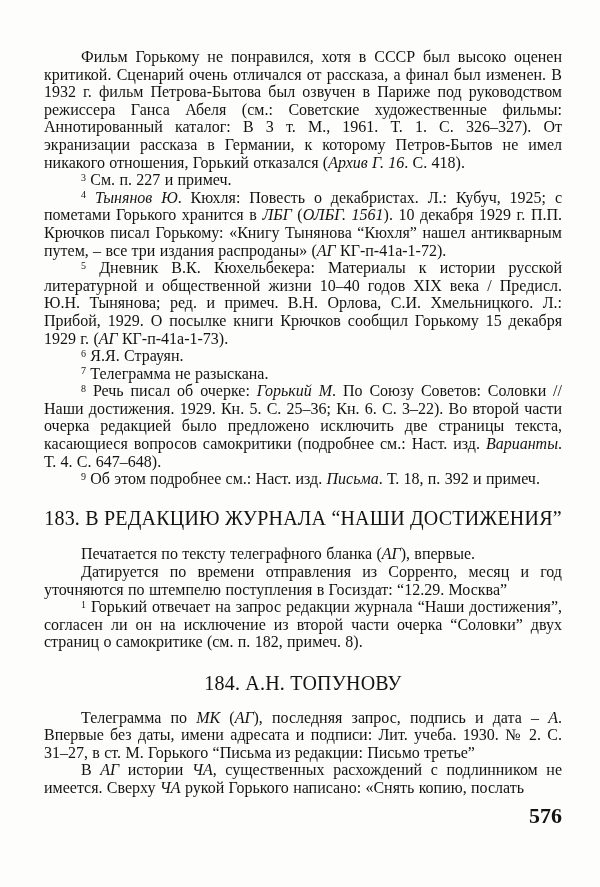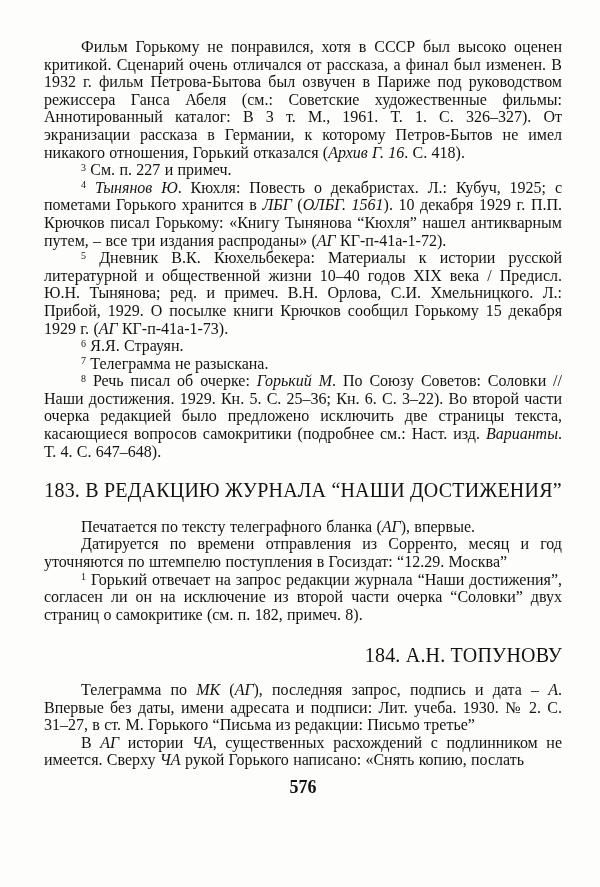--- a/index.html
+++ b/index.html
@@ -13,21 +13,21 @@
     height: 887px;
     margin: 0 auto;
     background: #fdfdfc;
     color: #131313;
     font-family: "Liberation Serif", "DejaVu Serif", serif;
     font-size: 16px;
     line-height: 17.6px;
     overflow: hidden;
   }
   .content {
-    padding: 38px 38px 0 44px;
+    padding: 48px 38px 0 44px;
   }
   .para {
     margin: 0;
     text-align: justify;
     text-indent: 37px;
     word-spacing: 0.02em;
   }
   .para sup {
     font-size: 10px;
     line-height: 0;
@@ -40,45 +40,45 @@
   }
   .heading {
     margin: 22px 0 18px 0;
     font-size: 20px;
     font-weight: normal;
     text-align: center;
     letter-spacing: 0.01em;
   }
   .heading-184 {
     margin: 24px 0 16px 0;
-    text-align: right;
   }
   .note-gap {
   }
   .page-number {
     margin-top: 10px;
-    text-align: center;
+    text-align: right;
     font-weight: bold;
-    font-size: 18px;
+    font-size: 22px;
   }
 </style>
 </head>
 <body>
 
 <div class="page">
   <div class="content">
 
     <div>
       <p class="para"><span>Фильм Горькому не понравился, хотя в СССР был высоко оценен критикой. Сценарий очень отличался от рассказа, а финал был изменен. В 1932 г. фильм Петрова-Бытова был озвучен в Париже под руководством режиссера Ганса Абеля (см.: Советские художественные фильмы: Аннотированный каталог: В 3 т. М., 1961. Т. 1. С. 326–327). От экранизации рассказа в Германии, к которому Петров-Бытов не имел никакого отношения, Горький отказался (</span><i>Архив Г. 16</i><span>. С. 418).</span></p>
       <p class="para"><sup>3</sup><span> См. п. 227 и примеч.</span></p>
       <p class="para"><sup>4</sup><span> </span><i>Тынянов Ю</i><span>. Кюхля: Повесть о декабристах. Л.: Кубуч, 1925; с пометами Горького хранится в </span><i>ЛБГ</i><span> (</span><i>ОЛБГ. 1561</i><span>). 10 декабря 1929 г. П.П. Крючков писал Горькому: «Книгу Тынянова “Кюхля” нашел антикварным путем, – все три издания распроданы» (</span><i>АГ</i><span> КГ-п-41а-1-72).</span></p>
       <p class="para"><sup>5</sup><span> Дневник В.К. Кюхельбекера: Материалы к истории русской литературной и общественной жизни 10–40 годов XIX века / Предисл. Ю.Н. Тынянова; ред. и примеч. В.Н. Орлова, С.И. Хмельницкого. Л.: Прибой, 1929. О посылке книги Крючков сообщил Горькому 15 декабря 1929 г. (</span><i>АГ</i><span> КГ-п-41а-1-73).</span></p>
       <p class="para"><sup>6</sup><span> Я.Я. Страуян.</span></p>
       <p class="para"><sup>7</sup><span> Телеграмма не разыскана.</span></p>
       <p class="para"><sup>8</sup><span> Речь писал об очерке: </span><i>Горький М</i><span>. По Союзу Советов: Соловки // Наши достижения. 1929. Кн. 5. С. 25–36; Кн. 6. С. 3–22). Во второй части очерка редакцией было предложено исключить две страницы текста, касающиеся вопросов самокритики (подробнее см.: Наст. изд. </span><i>Варианты</i><span>. Т. 4. С. 647–648).</span></p>
+      <p class="para"><sup>9</sup><span> Об этом подробнее см.: Наст. изд. </span><i>Письма</i><span>. Т. 18, п. 392 и примеч.</span></p>
     </div>
 
     <div>
       <h2 class="heading">183. В РЕДАКЦИЮ ЖУРНАЛА “НАШИ ДОСТИЖЕНИЯ”</h2>
       <p class="para"><span>Печатается по тексту телеграфного бланка (</span><i>АГ</i><span>), впервые.</span></p>
       <p class="para"><span>Датируется по времени отправления из Сорренто, месяц и год уточняются по штемпелю поступления в Госиздат: “12.29. Москва”</span></p>
       <p class="para note-gap"><sup>1</sup><span> Горький отвечает на запрос редакции журнала “Наши достижения”, согласен ли он на исключение из второй части очерка “Соловки” двух страниц о самокритике (см. п. 182, примеч. 8).</span></p>
     </div>
 
     <div>

